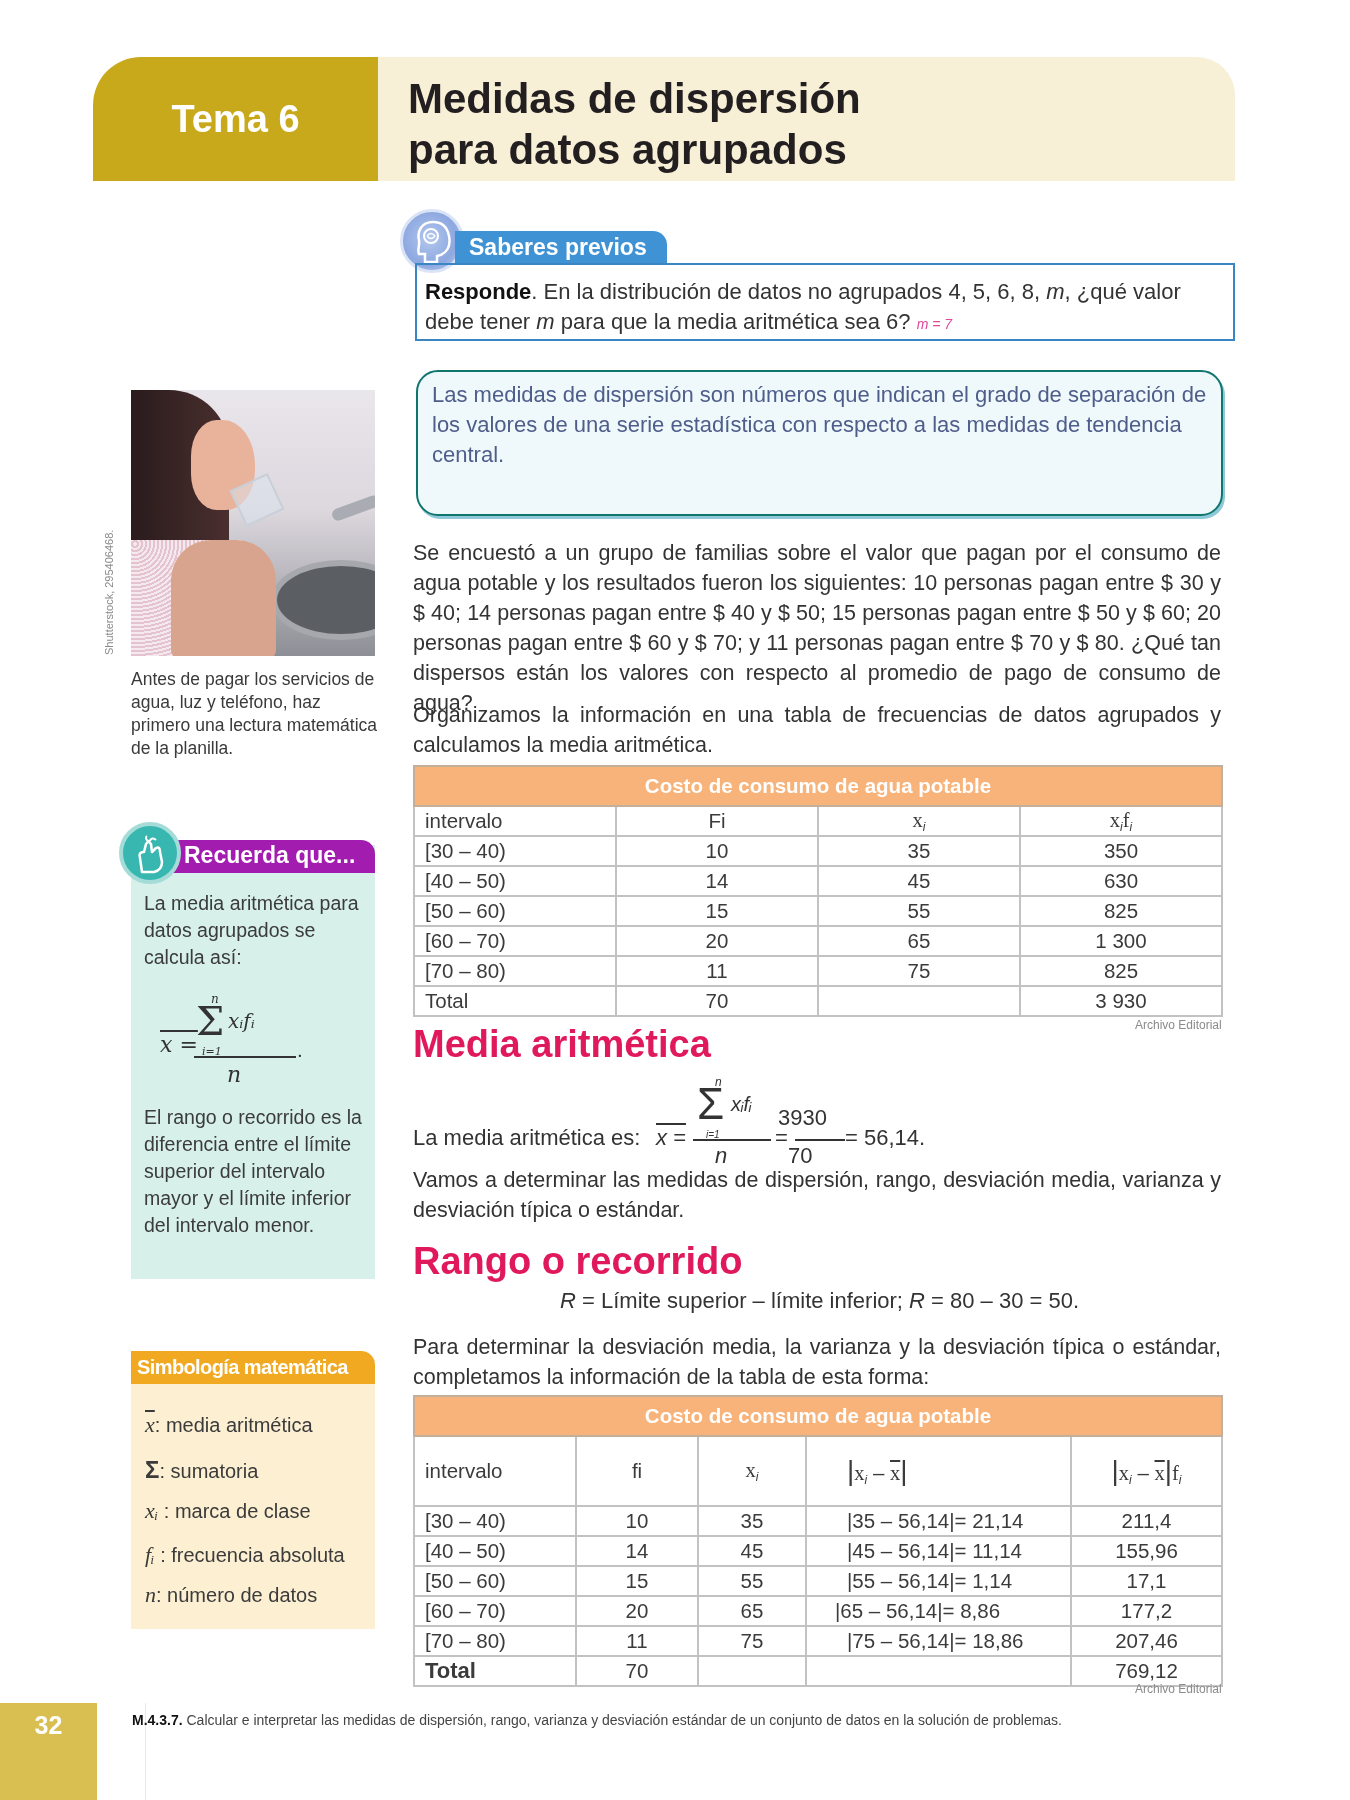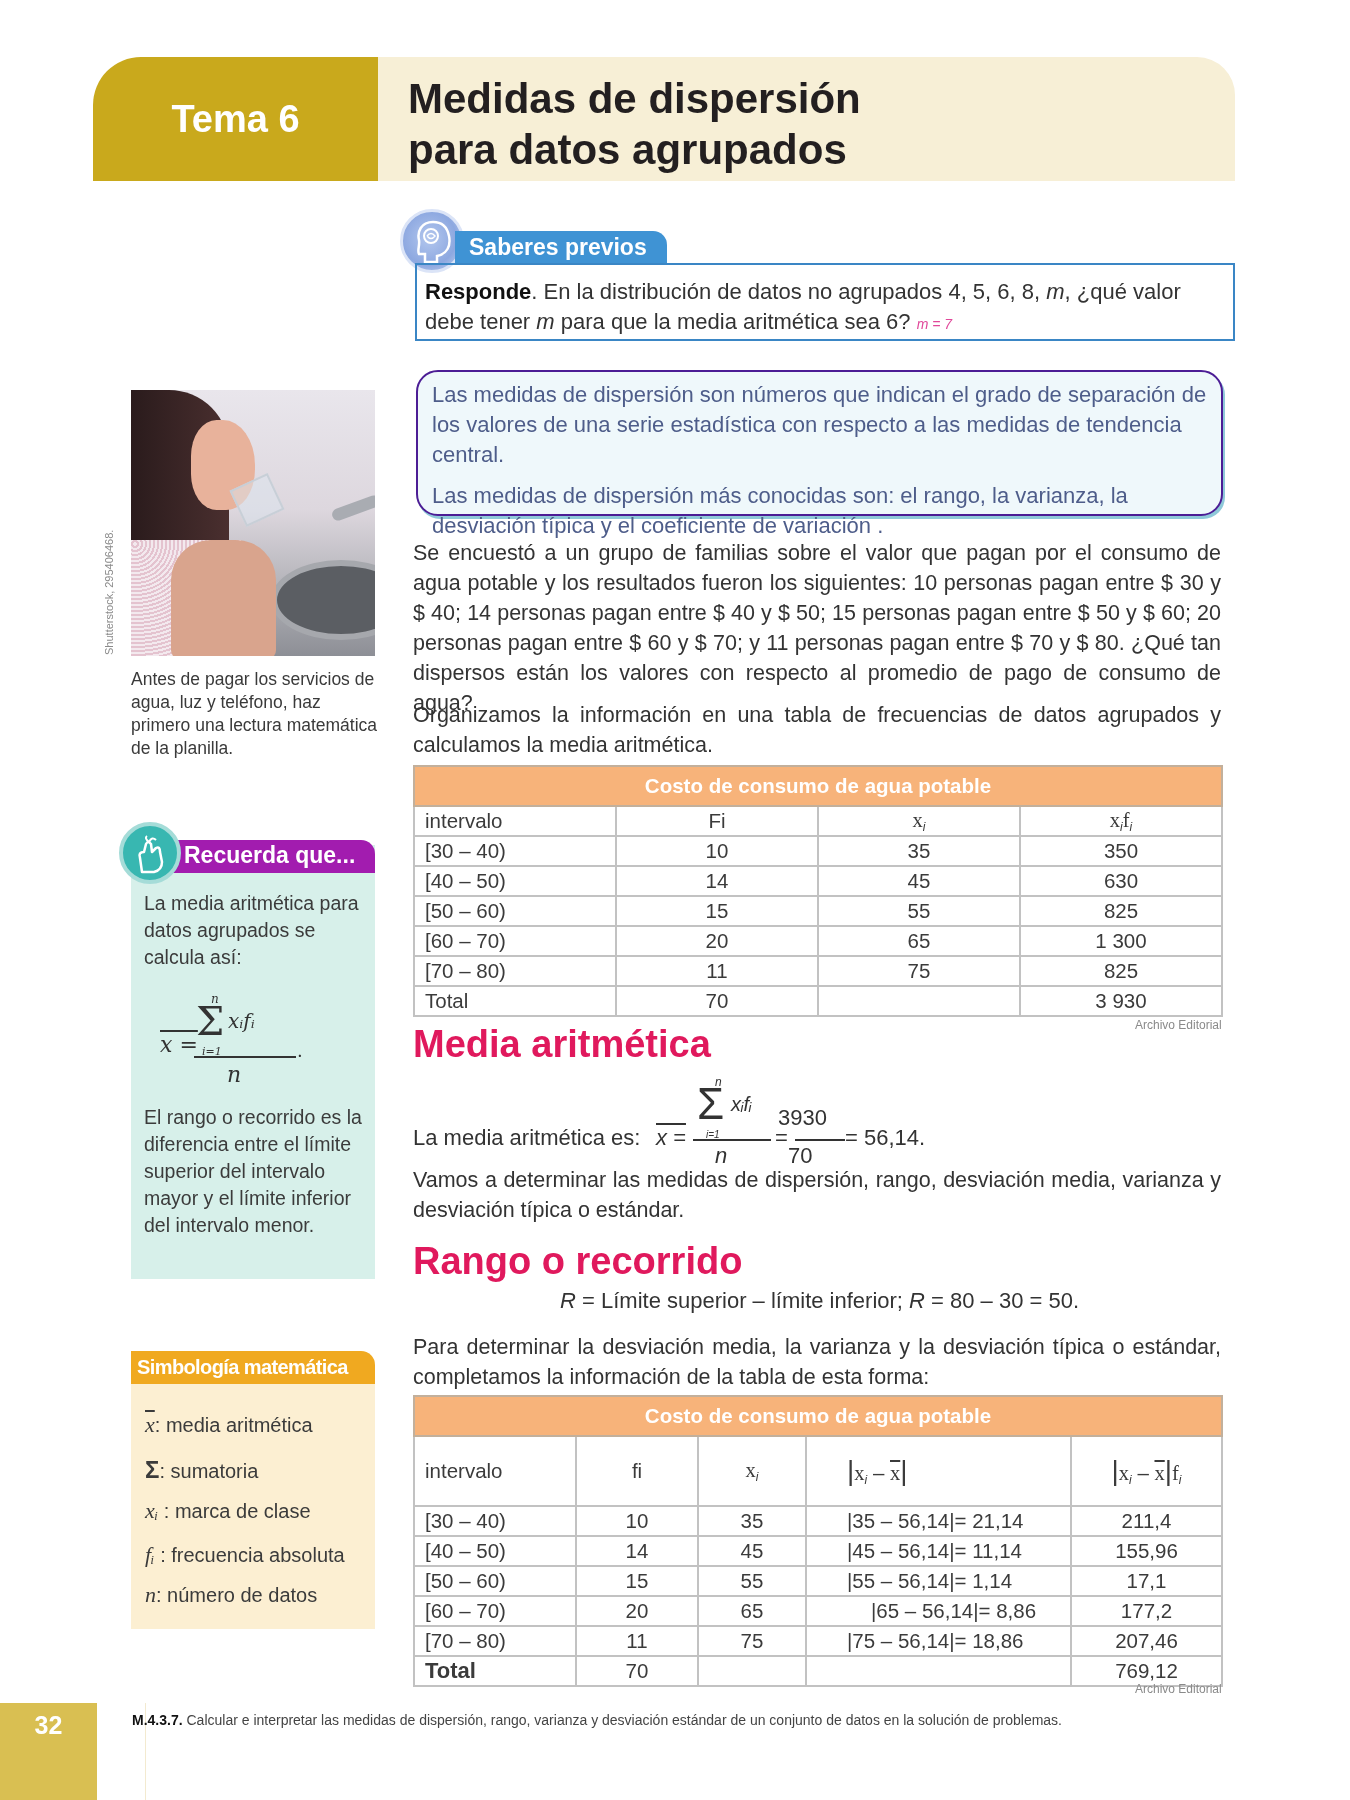--- a/index.html
+++ b/index.html
@@ -19,21 +19,21 @@
   .saberes-icon svg { position: absolute; left: 10px; top: 8px; }
   .saberes-tab { position: absolute; left: 455px; top: 231px; height: 32px; padding: 0 20px 0 14px; background: #3f93d4; color: #fff;
                  font-weight: bold; font-size: 23px; line-height: 32px; border-top-right-radius: 14px; }
   .saberes-box { position: absolute; left: 415px; top: 263px; width: 820px; height: 78px; border: 2px solid #3a86c5; border-left-width: 2px;
                  padding: 12px 8px 0 8px; font-size: 22px; line-height: 30px; color: #333; }
   .saberes-box b { color: #111; }
   .answer { color: #e0489a; font-size: 14px; font-style: italic; }
 
   
   .def-box { position: absolute; left: 416px; top: 370px; width: 807px; height: 146px; background: #eff8fb;
-             border: 2px solid #4c1d95; border-radius: 22px; box-shadow: 2px 3px 0 #8fc9d9;
+             border: 2px solid #0f766e; border-radius: 22px; box-shadow: 2px 3px 0 #8fc9d9;
              padding: 8px 14px 0 14px; color: #4e5d8a; font-size: 22px; line-height: 30px; }
   .def-box p + p { margin-top: 11px; }
 
   
   .photo { position: absolute; left: 131px; top: 390px; width: 244px; height: 266px; overflow: hidden;
            background: linear-gradient(180deg, #e9e6ec 0%, #ddd7de 45%, #b9b8be 70%, #8d8f96 100%); }
   .photo .hair { position: absolute; left: 0; top: 0; width: 98px; height: 266px; background: linear-gradient(90deg,#2a1b1c,#4a2f2f); border-top-right-radius: 60px; }
   .photo .face { position: absolute; left: 60px; top: 30px; width: 64px; height: 90px; background: #e8b29b; border-radius: 40% 50% 45% 40%; }
   .photo .arm { position: absolute; left: 40px; top: 150px; width: 105px; height: 120px; background: #d9a48d; border-radius: 40px 40px 10px 10px; }
   .photo .dress { position: absolute; left: 0; top: 150px; width: 110px; height: 116px; background: repeating-radial-gradient(circle at 4px 4px, #f3e9ee 0 2px, #e4c3cf 2px 4px); }
@@ -103,21 +103,20 @@
     </svg>
 </div>
 <div class="saberes-tab">Saberes previos</div>
 <div class="saberes-box">
   <b>Responde</b><span>. En la distribución de datos no agrupados 4, 5, 6, 8, </span><i>m</i><span>, ¿qué valor debe tener </span><i>m</i><span> para que la media aritmética sea 6?</span>
   <span class="answer">m = 7</span>
 </div>
 
 <div class="def-box">
   <p>Las medidas de dispersión son números que indican el grado de separación de los valores de una serie estadística con respecto a las medidas de tendencia central.</p>
-  <p>Las medidas de dispersión más conocidas son: el rango, la varianza, la desviación típica y el coeficiente de variación .</p>
 </div>
 
 <div class="photo">
   <div class="sink"></div>
   <div class="tap"></div>
   <div class="hair"></div>
   <div class="dress"></div>
   <div class="arm"></div>
   <div class="face"></div>
   <div class="glass"></div>
@@ -264,21 +263,21 @@
         <td>[50 – 60)</td>
         <td class="c">15</td>
         <td class="c">55</td>
         <td style="padding-left:40px;">|55 – 56,14|= 1,14</td>
         <td class="c">17,1</td>
       </tr>
   <tr>
         <td>[60 – 70)</td>
         <td class="c">20</td>
         <td class="c">65</td>
-        <td style="padding-left:64px;margin-left:24px;">|65 – 56,14|= 8,86</td>
+        <td style="padding-left:28px;margin-left:24px;">|65 – 56,14|= 8,86</td>
         <td class="c">177,2</td>
       </tr>
   <tr>
         <td>[70 – 80)</td>
         <td class="c">11</td>
         <td class="c">75</td>
         <td style="padding-left:40px;">|75 – 56,14|= 18,86</td>
         <td class="c">207,46</td>
       </tr>
   <tr>

